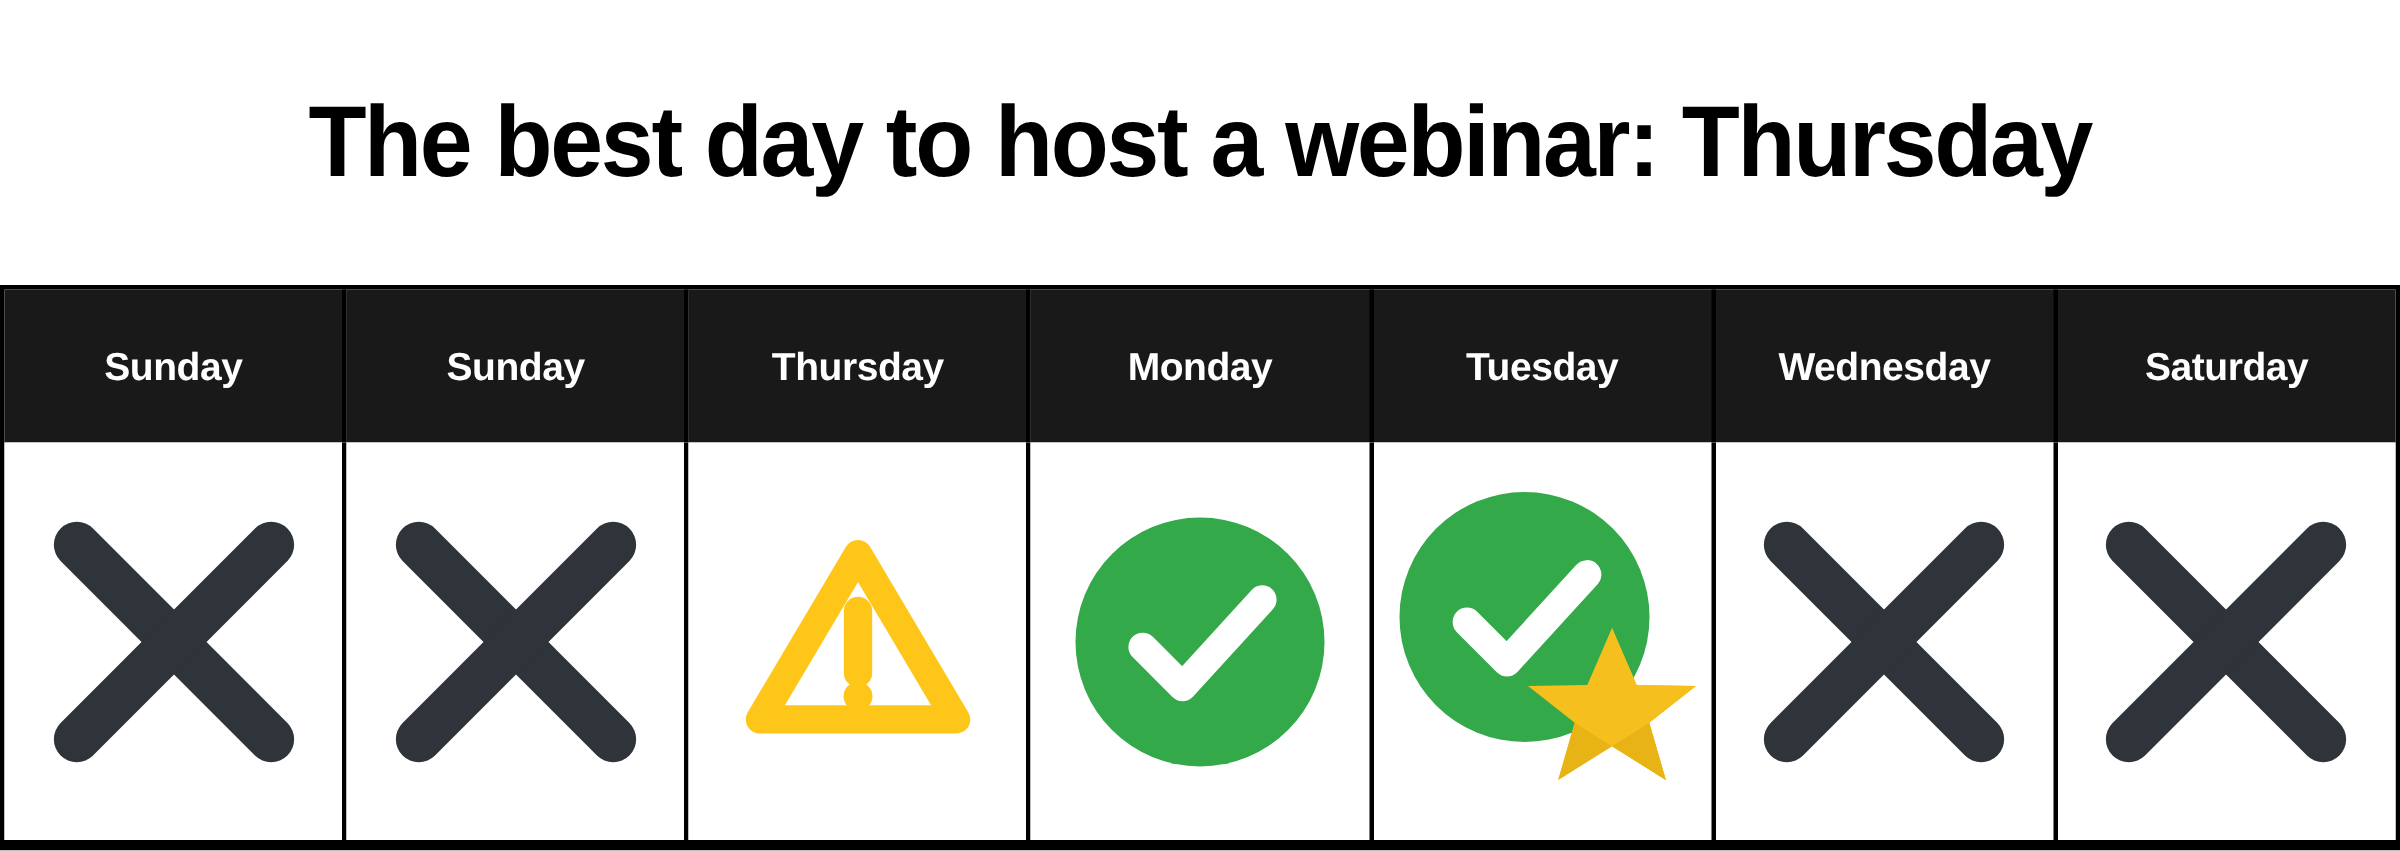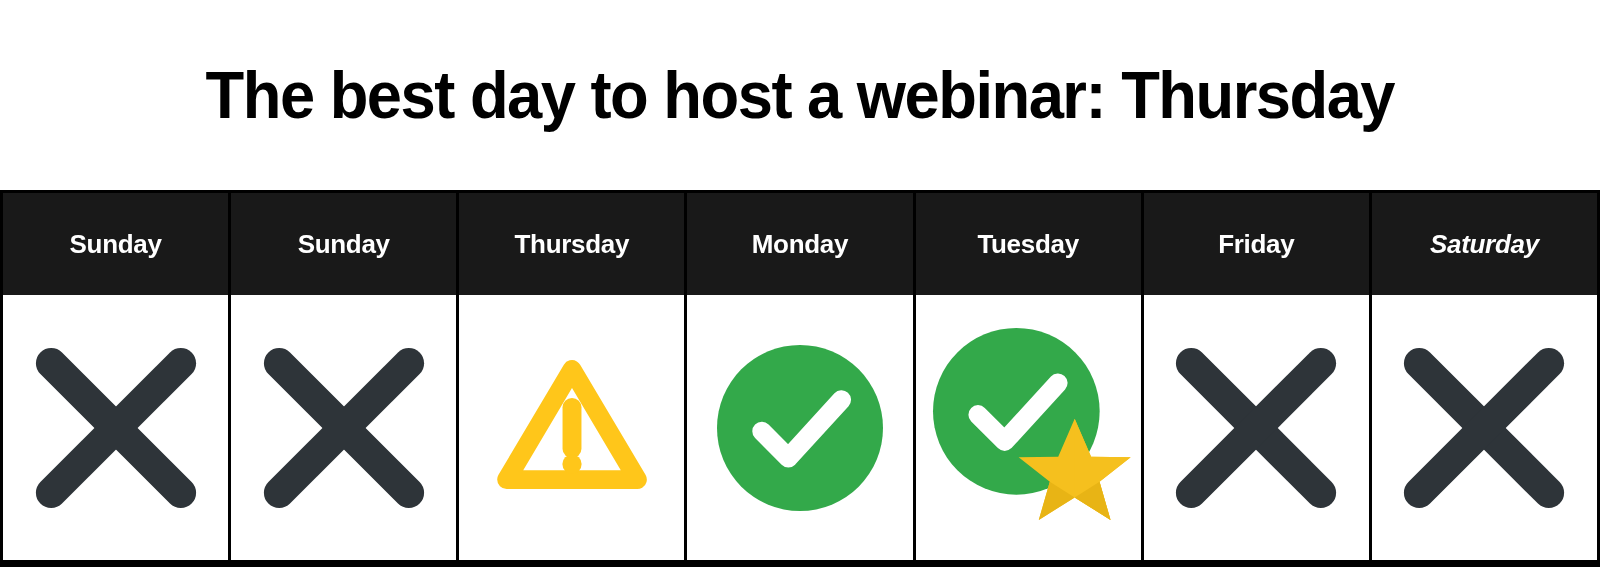--- a/index.html
+++ b/index.html
@@ -77,21 +77,21 @@
     color: #ffffff;
     display: flex;
     align-items: center;
     justify-content: center;
     border-right: 3px solid #000000;
     font-size: 26px;
     font-weight: 700;
     letter-spacing: -0.3px;
     transform-origin: center;
   }
-  .head-cell:last-child { border-right: none; font-style: italic; }
+  .head-cell:last-child { border-right: none; }
 
   .body-cell {
     flex: 1 1 0;
     background: #ffffff;
     display: flex;
     align-items: center;
     justify-content: center;
     border-right: 3px solid #000000;
     position: relative;
     overflow: visible;
@@ -119,21 +119,21 @@
   </div>
 
   <div class="table">
 
     <div class="head-row">
       <div class="head-cell">Sunday</div>
       <div class="head-cell">Sunday</div>
       <div class="head-cell">Thursday</div>
       <div class="head-cell">Monday</div>
       <div class="head-cell">Tuesday</div>
-      <div class="head-cell">Friday</div>
+      <div class="head-cell">Wednesday</div>
       <div class="head-cell">Saturday</div>
     </div>
 
     <div class="body-row">
 
       <div class="body-cell">
         <div class="icon-box">
           <svg width="180" height="180" viewBox="0 0 100 100" aria-hidden="true">
             <g stroke="#2e3439" stroke-width="17" stroke-linecap="round">
               <line x1="14" y1="14" x2="86" y2="86"></line>

